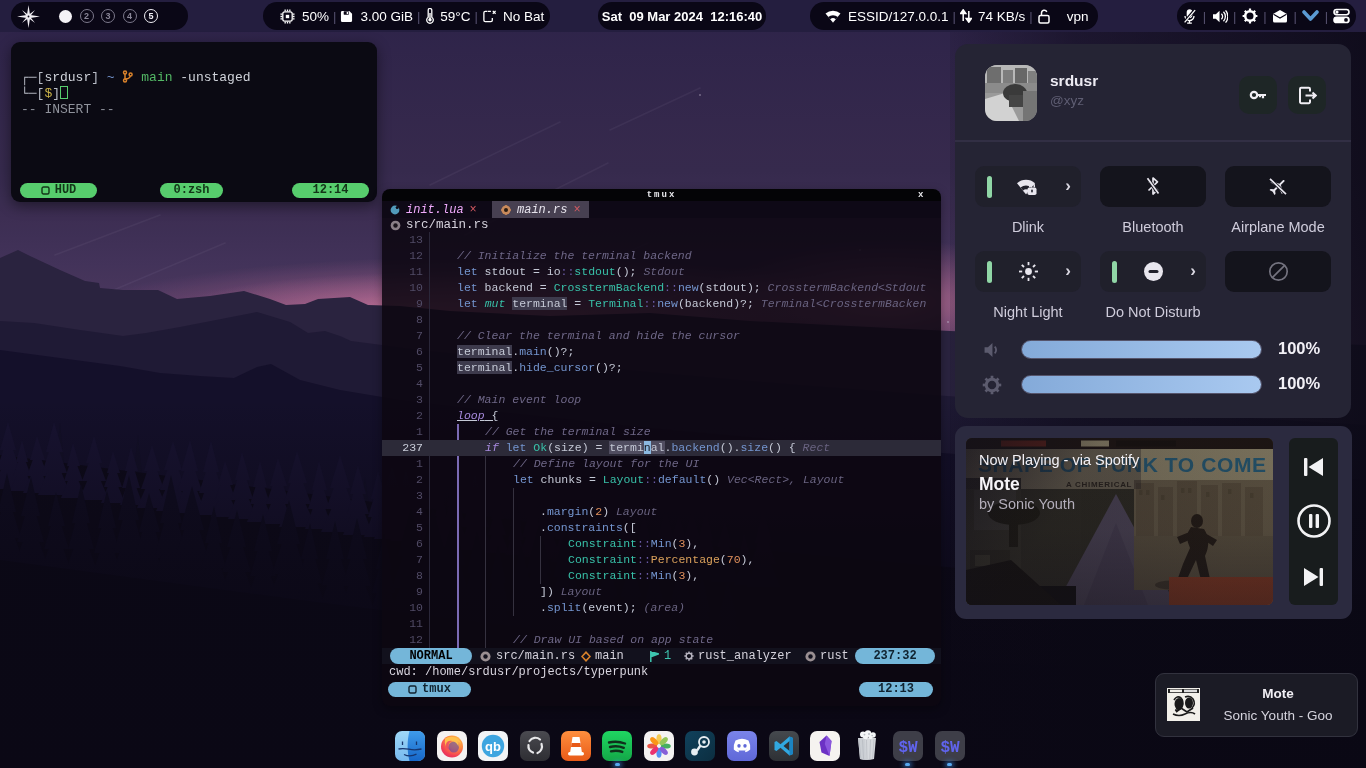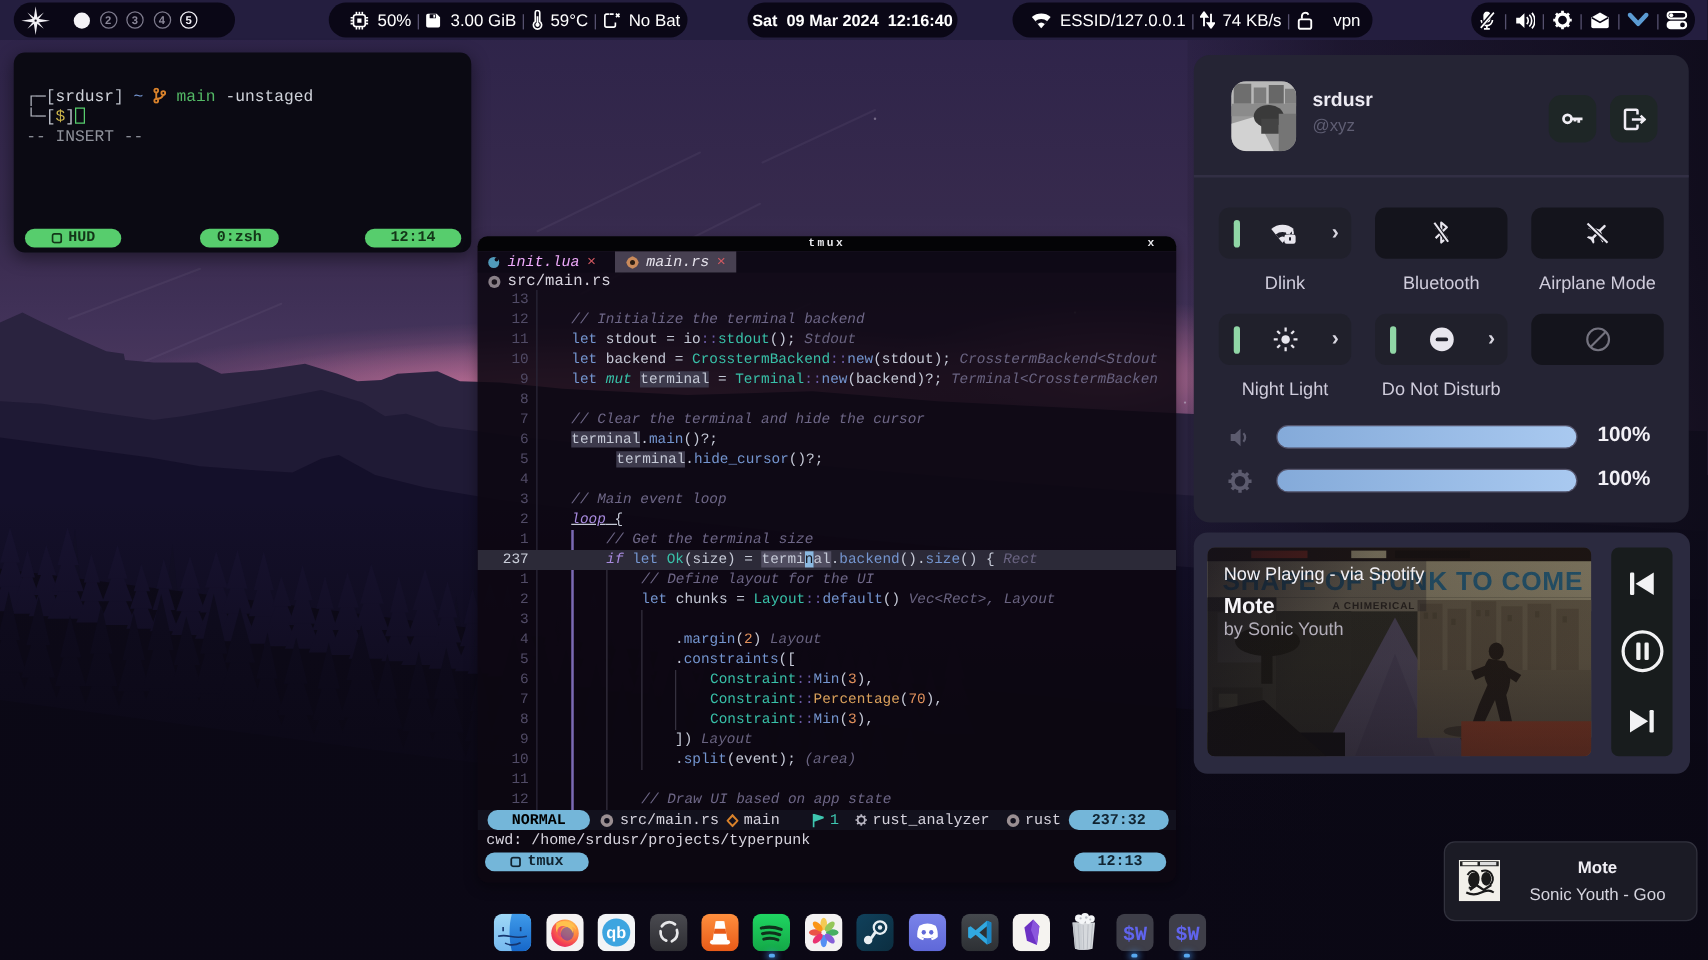--- a/index.html
+++ b/index.html
@@ -608,21 +608,21 @@
     <div class="abs" style="left:158px; top:335px; width:1px; height:48px; background:#35313f;"></div>
 
     <div class="crow" style="top:31px;"><span class="ln">13</span></div>
     <div class="crow" style="top:47px;"><span class="ln">12</span><span class="cd cmt" style="left:75px;">// Initialize the terminal backend</span></div>
     <div class="crow" style="top:63px;"><span class="ln">11</span><span class="cd" style="left:75px;"><span class="kb">let</span><span class="wh"> stdout = io</span><span class="pp">::</span><span class="kt">stdout</span><span class="wh">();</span><span class="hint"> Stdout</span></span></div>
     <div class="crow" style="top:79px;"><span class="ln">10</span><span class="cd" style="left:75px;"><span class="kb">let</span><span class="wh"> backend = </span><span class="kt">CrosstermBackend</span><span class="pp">::</span><span class="kb">new</span><span class="wh">(stdout);</span><span class="hint"> CrosstermBackend&lt;Stdout</span></span></div>
     <div class="crow" style="top:95px;"><span class="ln">9</span><span class="cd" style="left:75px;"><span class="kb">let</span><span class="wh"> </span><span class="kt" style="font-style:italic;">mut</span><span class="wh"> </span><span class="wh hl">terminal</span><span class="wh"> = </span><span class="kt">Terminal</span><span class="pp">::</span><span class="kb">new</span><span class="wh">(backend)?;</span><span class="hint"> Terminal&lt;CrosstermBacken</span></span></div>
     <div class="crow" style="top:111px;"><span class="ln">8</span></div>
     <div class="crow" style="top:127px;"><span class="ln">7</span><span class="cd cmt" style="left:75px;">// Clear the terminal and hide the cursor</span></div>
     <div class="crow" style="top:143px;"><span class="ln">6</span><span class="cd" style="left:75px;"><span class="wh hl">terminal</span><span class="wh">.</span><span class="kb">main</span><span class="wh">()?;</span></span></div>
-    <div class="crow" style="top:159px;"><span class="ln">5</span><span class="cd" style="left:75px;margin-left:36px;"><span class="wh hl">terminal</span><span class="wh">.</span><span class="kb">hide_cursor</span><span class="wh">()?;</span></span></div>
+    <div class="crow" style="top:159px;"><span class="ln">5</span><span class="cd" style="left:75px;"><span class="wh hl">terminal</span><span class="wh">.</span><span class="kb">hide_cursor</span><span class="wh">()?;</span></span></div>
     <div class="crow" style="top:175px;"><span class="ln">4</span></div>
     <div class="crow" style="top:191px;"><span class="ln">3</span><span class="cd cmt" style="left:75px;">// Main event loop</span></div>
     <div class="crow" style="top:207px;"><span class="ln">2</span><span class="cd" style="left:75px; text-decoration:underline; text-decoration-color:#c5c9d6;"><span class="kw">loop</span><span class="wh"> {</span></span></div>
     <div class="crow" style="top:223px;"><span class="ln">1</span><span class="cd cmt" style="left:103px;">// Get the terminal size</span></div>
     <div class="crow" style="top:239px; background:#2c2a38;"><span class="ln" style="color:#c9cdd9;">237</span><span class="cd" style="left:103px;"><span class="kw">if</span><span class="wh"> </span><span class="kb">let</span><span class="wh"> </span><span class="kt">Ok</span><span class="wh">(size) = </span><span class="wh hl2">termi</span><span class="cur">n</span><span class="wh hl2">al</span><span class="wh">.</span><span class="kb">backend</span><span class="wh">().</span><span class="kb">size</span><span class="wh">() {</span><span class="hint"> Rect</span></span></div>
     <div class="crow" style="top:255px;"><span class="ln">1</span><span class="cd cmt" style="left:131px;">// Define layout for the UI</span></div>
     <div class="crow" style="top:271px;"><span class="ln">2</span><span class="cd" style="left:131px;"><span class="kb">let</span><span class="wh"> chunks = </span><span class="kt">Layout</span><span class="pp">::</span><span class="kb">default</span><span class="wh">()</span><span class="hint"> Vec&lt;Rect&gt;, Layout</span></span></div>
     <div class="crow" style="top:287px;"><span class="ln">3</span></div>
     <div class="crow" style="top:303px;"><span class="ln">4</span><span class="cd" style="left:158px;"><span class="wh">.</span><span class="kb">margin</span><span class="wh">(</span><span class="num">2</span><span class="wh">)</span><span class="hint"> Layout</span></span></div>
     <div class="crow" style="top:319px;"><span class="ln">5</span><span class="cd" style="left:158px;"><span class="wh">.</span><span class="kb">constraints</span><span class="wh">([</span></span></div>

